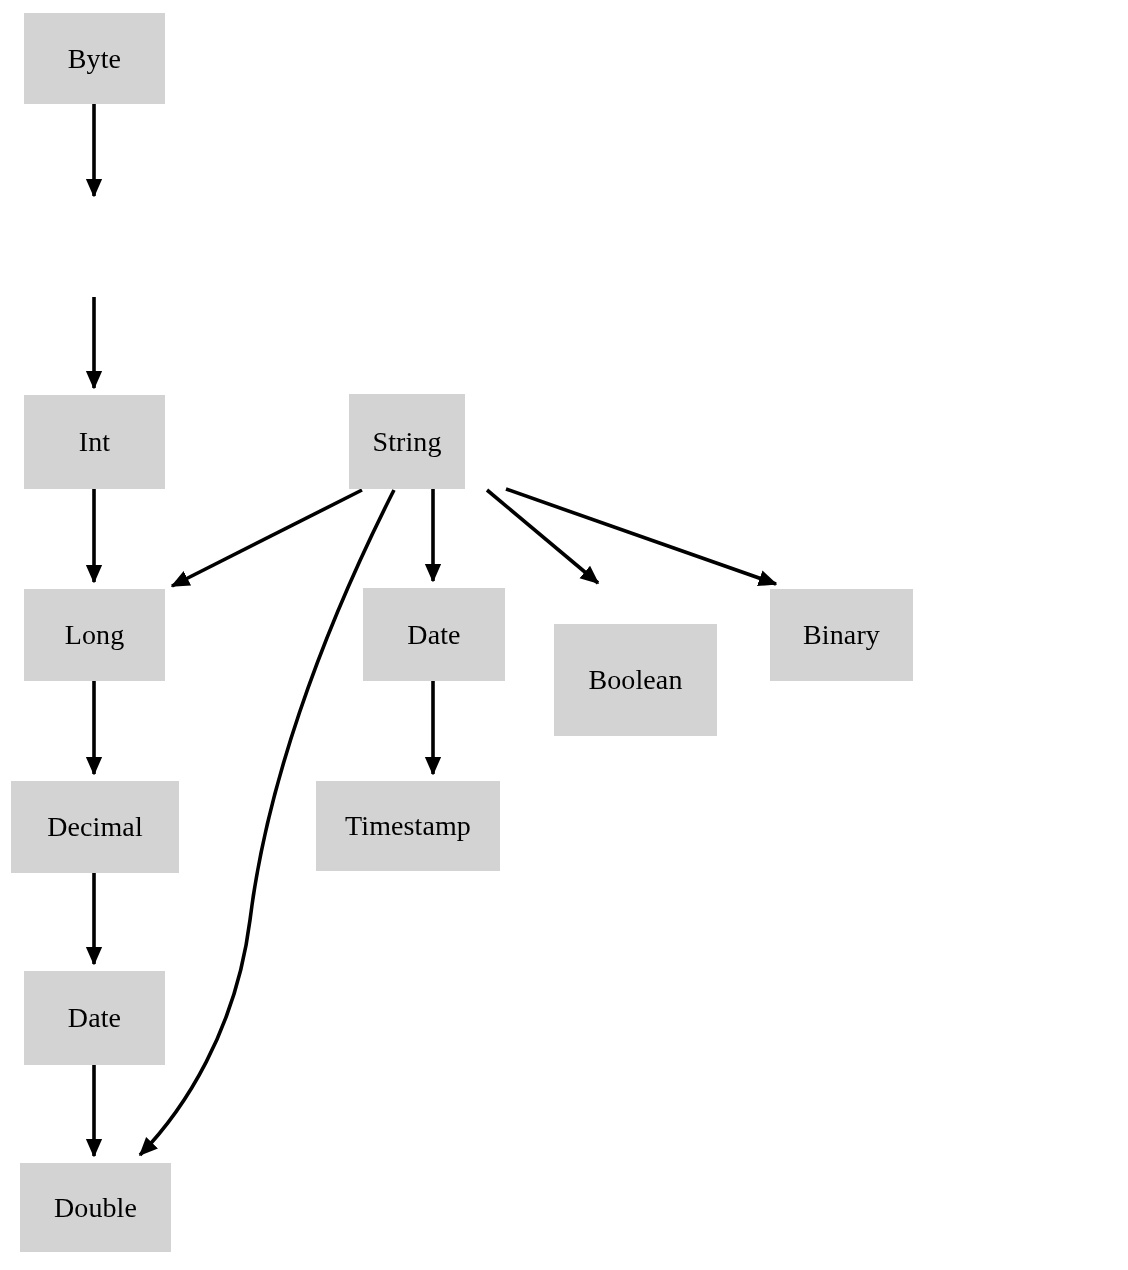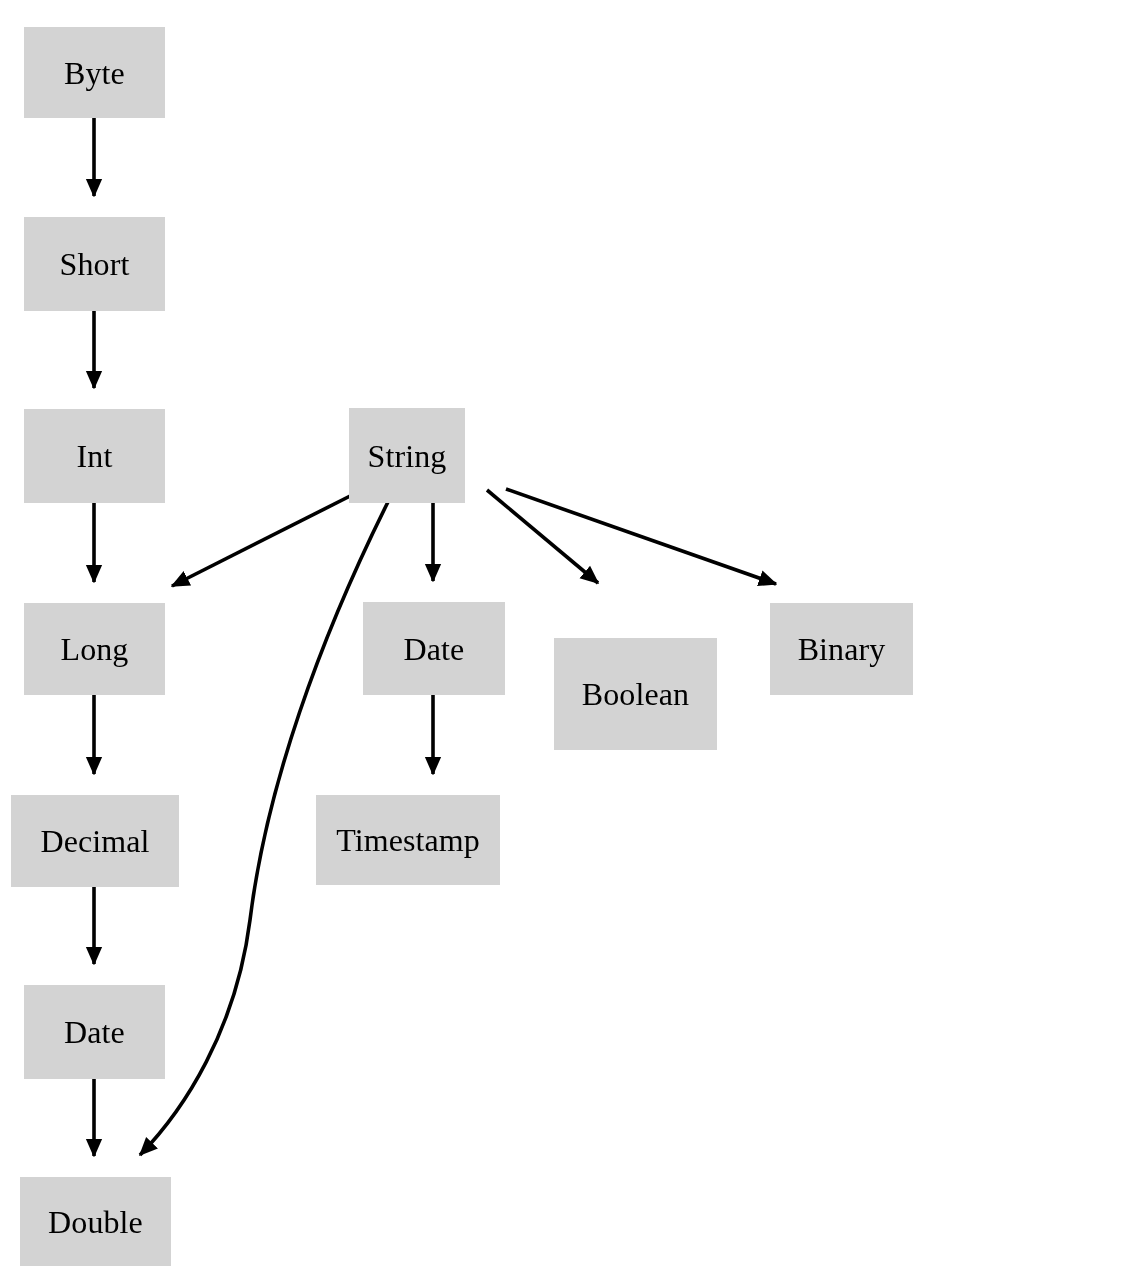--- a/index.html
+++ b/index.html
@@ -25,27 +25,26 @@
     pointer-events: none;
   }
   .node {
     position: absolute;
     box-sizing: border-box;
     background: #d3d3d3;
     display: flex;
     align-items: center;
     justify-content: center;
     font-family: "Liberation Serif", "DejaVu Serif", serif;
-    font-size: 32px;
+    font-size: 28px;
     line-height: 1;
     color: #000000;
     white-space: nowrap;
     letter-spacing: 0.1px;
     z-index: 2;
-    margin-top: 14px;
   }
 </style>
 </head>
 <body>
 
 <div id="canvas">
 
   <svg id="edge-layer" viewBox="0 0 1128 1270">
     <defs>
       <marker id="arrow" viewBox="0 0 10 10" refX="9.2" refY="5" markerWidth="5.2" markerHeight="5.2" orient="auto-start-reverse">
@@ -64,23 +63,20 @@
       <line x1="362" y1="490" x2="172" y2="586"></line>
       <line x1="433" y1="489" x2="433" y2="581"></line>
       <line x1="487" y1="490" x2="598" y2="583"></line>
       <line x1="506" y1="489" x2="776" y2="584"></line>
       <path d="M 394 490 C 318 640, 266 790, 250 920 C 236 1030, 184 1110, 140 1155"></path>
     </g>
   </svg>
 
   <div class="node" style="left:24px;  top:13px;   width:141px; height:91px;">
       <span>Byte</span>
-    </div>
-  <div class="node" style="left:24px;  top:203px;  width:141px; height:94px;">
-      <span>Short</span>
     </div>
   <div class="node" style="left:24px;  top:395px;  width:141px; height:94px;">
       <span>Int</span>
     </div>
   <div class="node" style="left:24px;  top:589px;  width:141px; height:92px;">
       <span>Long</span>
     </div>
   <div class="node" style="left:11px;  top:781px;  width:168px; height:92px;">
       <span>Decimal</span>
     </div>

